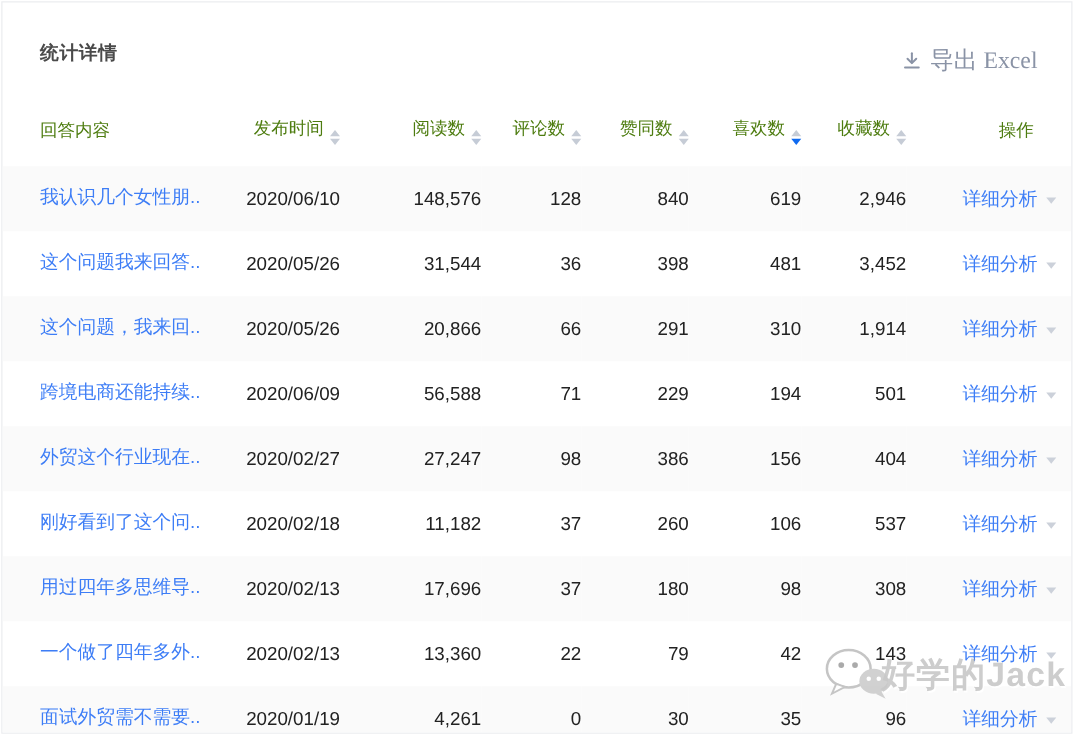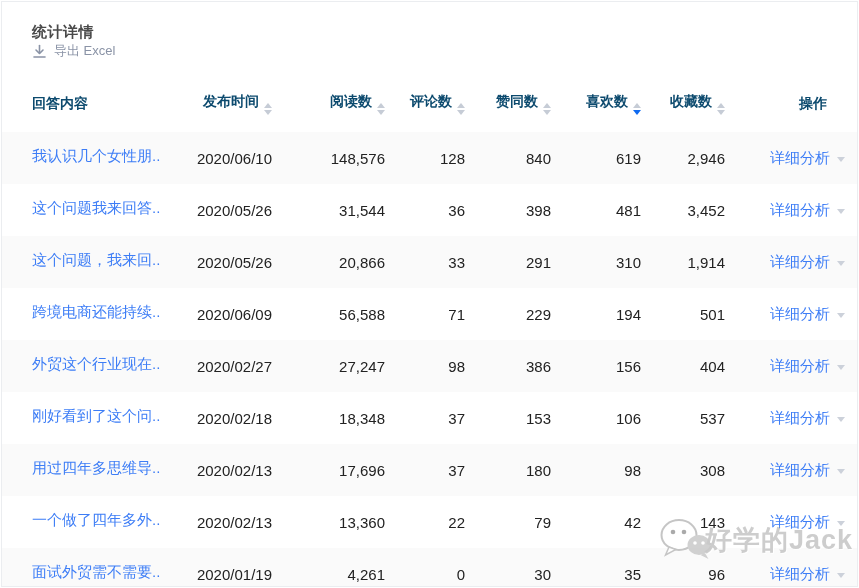--- a/index.html
+++ b/index.html
@@ -12,36 +12,36 @@
   }
   .card {
     width: 857px; height: 586px;
     margin: 1px;
     border: 1px solid #ebedf0;
     background: #fff;
     position: relative;
     overflow: hidden;
   }
   .card-header {
-    display: flex; justify-content: space-between; align-items: flex-start;
+    display: flex; justify-content: space-between; align-items: center;
     padding: 21px 27px 16px 30px;
-    flex-direction: column;
   }
   .title { font-size: 15px; font-weight: 600; color: #4a4a4a; letter-spacing: .5px; }
   .export-btn {
     display: flex; align-items: center; gap: 7px;
     background: none; border: none; padding: 0;
-    color: #8a93a6; font-size: 13px; cursor: pointer;
-    font-family: Liberation Sans, sans-serif;
+    color: #8a93a6; font-size: 19px; cursor: pointer;
+    font-family: Liberation Serif, serif;
+    margin-top: 12px;
   }
   .export-btn svg { display: block; }
 
   table { width: 100%; border-collapse: collapse; table-layout: fixed; }
   th {
-    font-weight: 700; color: #0c4a6e; font-size: 14px;
+    font-weight: 400; color: #4d7c0f; font-size: 14px;
     height: 56px; vertical-align: middle; padding: 0;
     white-space: nowrap;
   }
   td {
     height: 52px; vertical-align: middle; padding: 0;
     color: #222; font-size: 15px; white-space: nowrap;
   }
   .al { text-align: left; }
   .ar { text-align: right; }
   .pad-l { padding-left: 30px; }
@@ -170,21 +170,21 @@
         <td class="ar">36</td>
         <td class="ar">398</td>
         <td class="ar">481</td>
         <td class="ar">3,452</td>
         <td class="ar td-action"><a class="action-link"><span>详细分析</span><i class="dd-caret"></i></a></td>
       </tr>
       <tr>
         <td class="al pad-l td-content"><a class="content-link">这个问题，我来回...</a></td>
         <td class="ar">2020/05/26</td>
         <td class="ar">20,866</td>
-        <td class="ar">33</td>
+        <td class="ar">66</td>
         <td class="ar">291</td>
         <td class="ar">310</td>
         <td class="ar">1,914</td>
         <td class="ar td-action"><a class="action-link"><span>详细分析</span><i class="dd-caret"></i></a></td>
       </tr>
       <tr>
         <td class="al pad-l td-content"><a class="content-link">跨境电商还能持续...</a></td>
         <td class="ar">2020/06/09</td>
         <td class="ar">56,588</td>
         <td class="ar">71</td>
@@ -199,23 +199,23 @@
         <td class="ar">27,247</td>
         <td class="ar">98</td>
         <td class="ar">386</td>
         <td class="ar">156</td>
         <td class="ar">404</td>
         <td class="ar td-action"><a class="action-link"><span>详细分析</span><i class="dd-caret"></i></a></td>
       </tr>
       <tr>
         <td class="al pad-l td-content"><a class="content-link">刚好看到了这个问...</a></td>
         <td class="ar">2020/02/18</td>
-        <td class="ar">18,348</td>
+        <td class="ar">11,182</td>
         <td class="ar">37</td>
-        <td class="ar">153</td>
+        <td class="ar">260</td>
         <td class="ar">106</td>
         <td class="ar">537</td>
         <td class="ar td-action"><a class="action-link"><span>详细分析</span><i class="dd-caret"></i></a></td>
       </tr>
       <tr>
         <td class="al pad-l td-content"><a class="content-link">用过四年多思维导...</a></td>
         <td class="ar">2020/02/13</td>
         <td class="ar">17,696</td>
         <td class="ar">37</td>
         <td class="ar">180</td>

